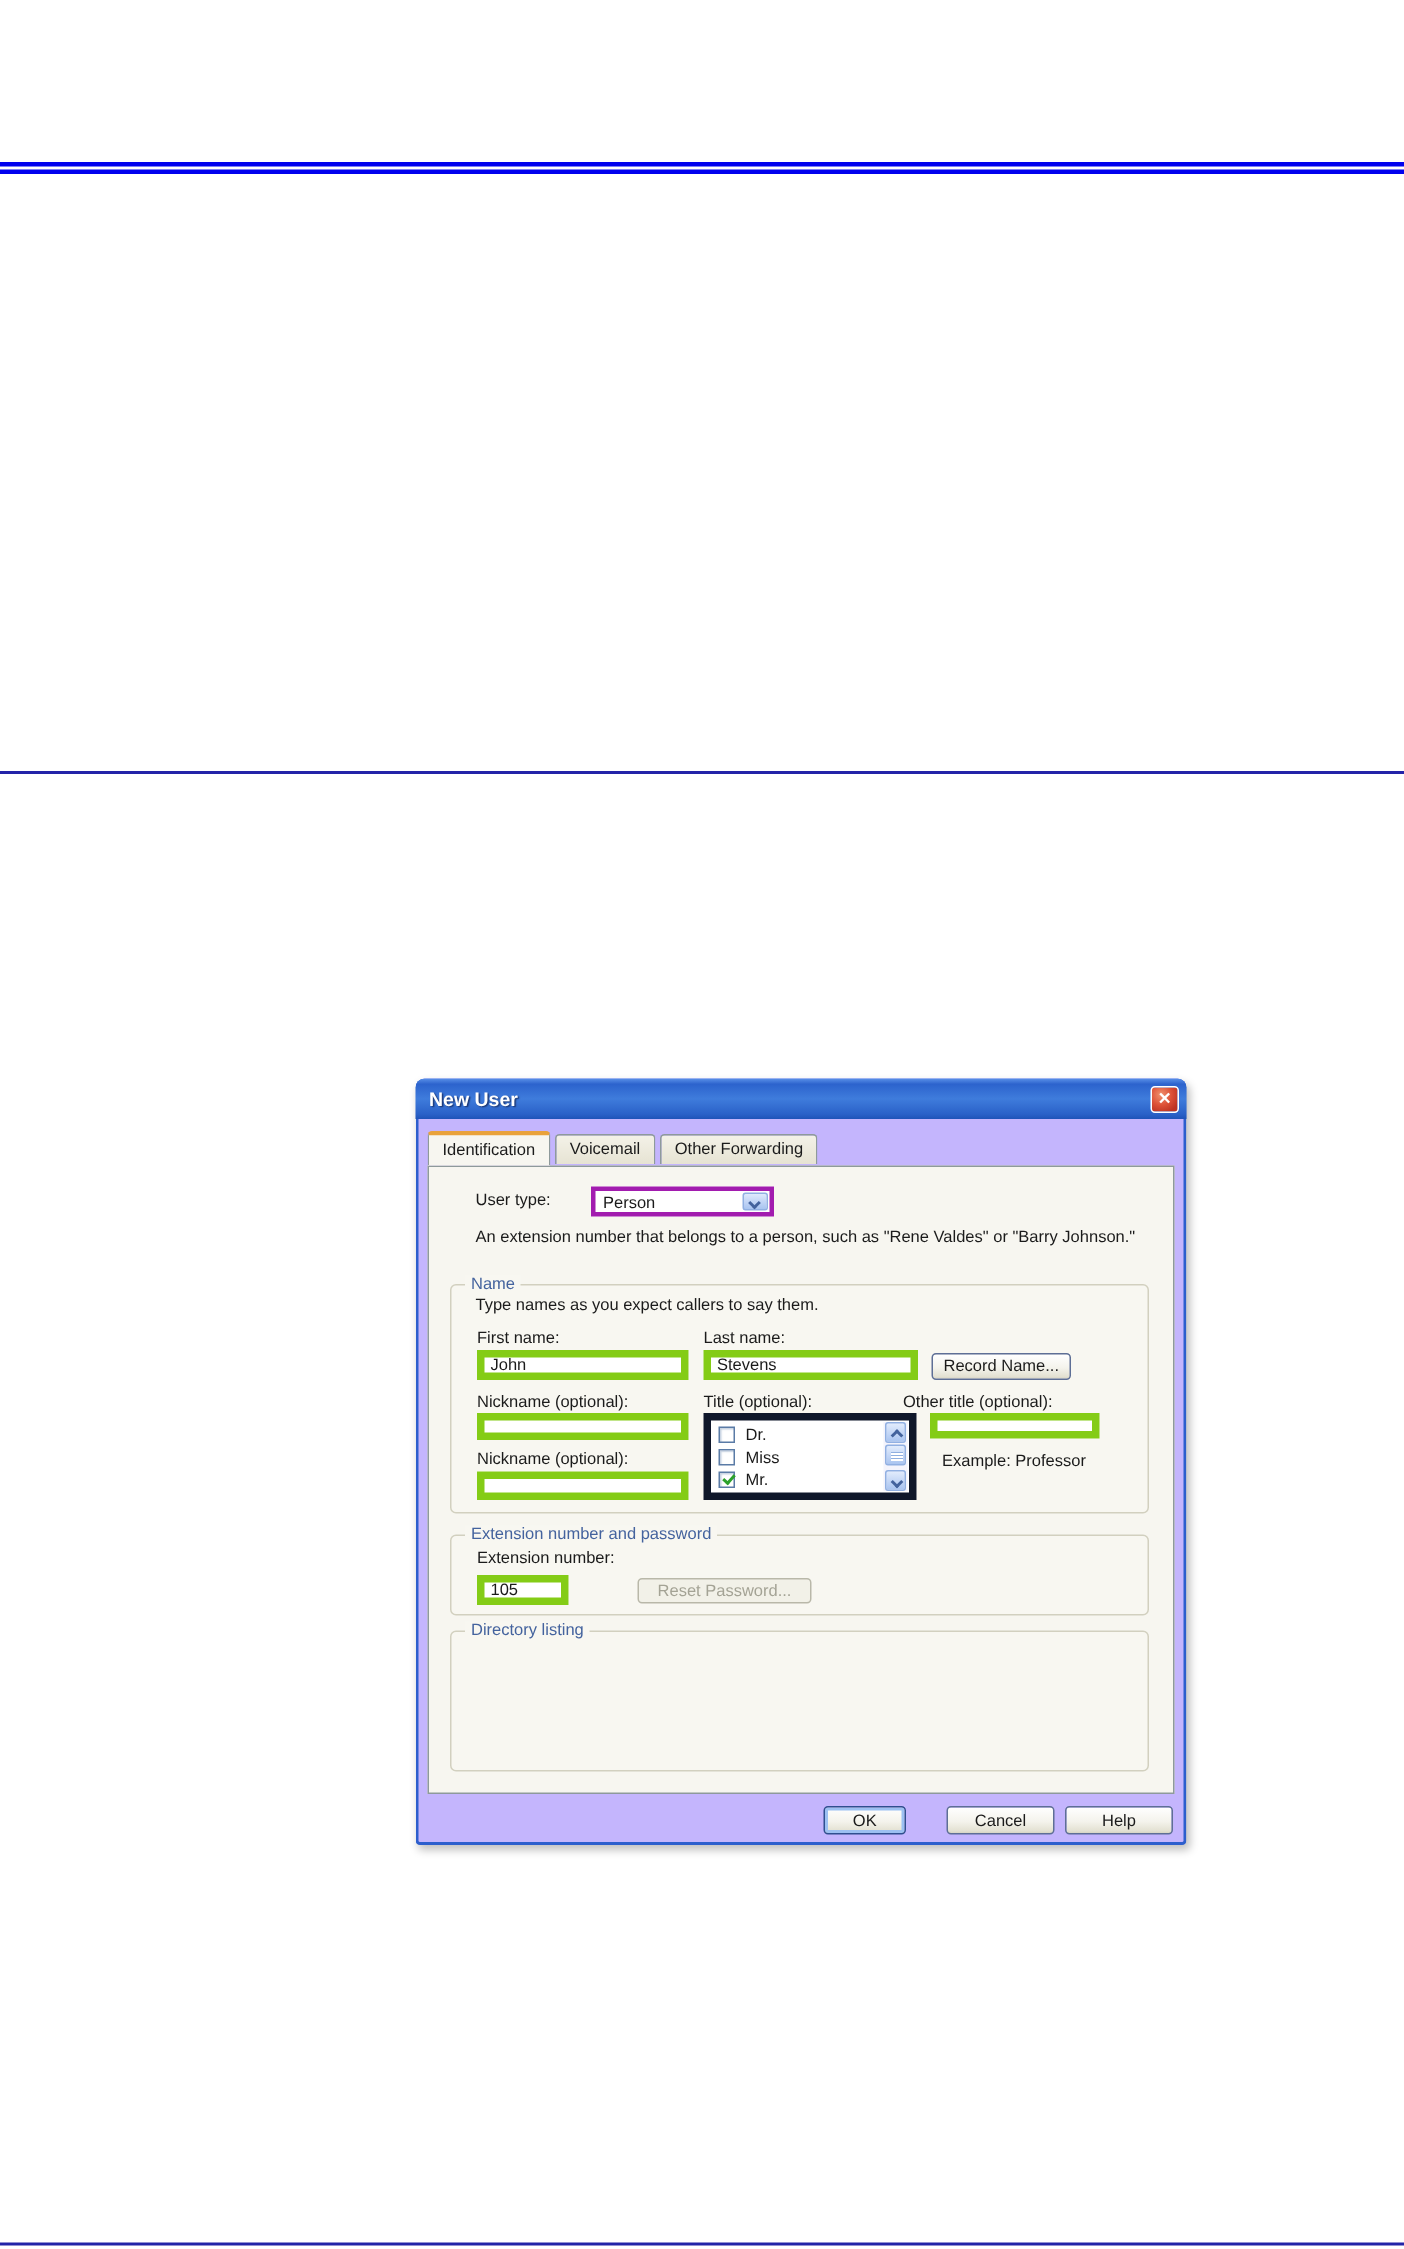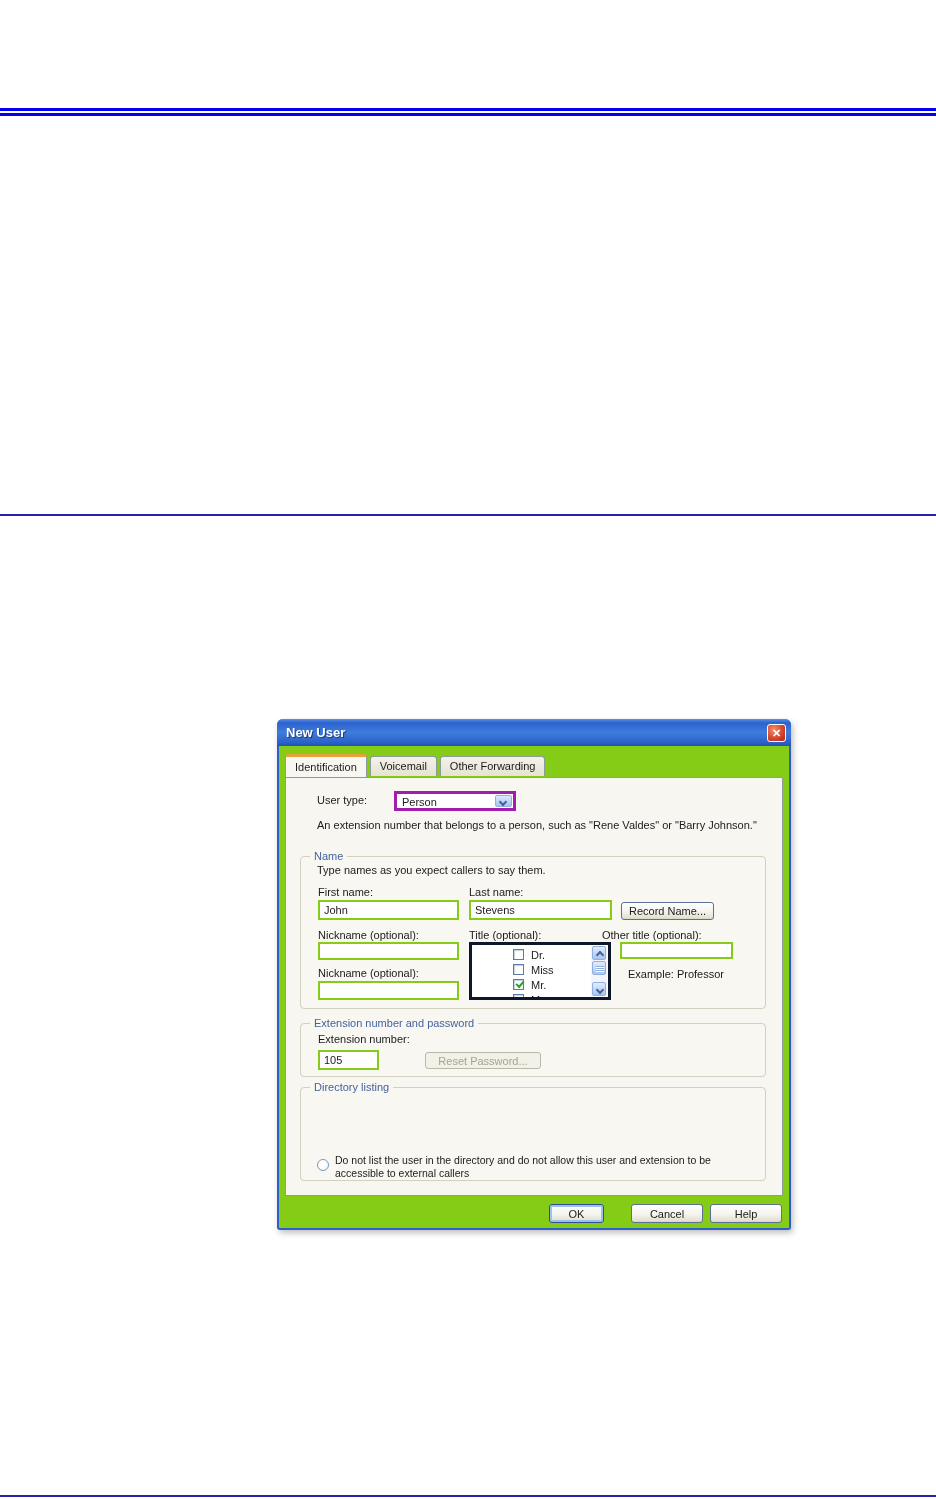--- a/index.html
+++ b/index.html
@@ -9,21 +9,21 @@
     font-family:"Liberation Sans", sans-serif; font-size:11px; color:#1b1b1b;
     overflow:hidden;
   }
   .hrule { position:absolute; left:0; width:936px; }
 
   
   .dialog {
     position:absolute; left:277px; top:719px; width:514px; height:511px;
     border:2px solid #2c5ecd; border-top:none;
     border-radius:6px 6px 3px 3px;
-    background:#84cc16;
+    background:#c4b5fd;
     box-shadow:2px 3px 6px rgba(0,0,0,.25);
   }
   .titlebar {
     position:absolute; left:-2px; top:0; width:514px; height:27px;
     border-radius:6px 6px 0 0;
     background:linear-gradient(180deg,#5a90e8 0%,#2c63cd 14%,#3f7cdc 50%,#2a61c8 88%,#1f53b8 100%);
     display:flex; align-items:center; padding:0 5px 0 9px;
   }
   .title-text { color:#ffffff; font-weight:bold; font-size:13px; text-shadow:1px 1px 1px rgba(0,0,30,.55); flex:1; }
   .close-btn {
@@ -48,21 +48,21 @@
     z-index:4; margin-bottom:-1px;
   }
   .tabpage {
     position:absolute; left:6px; top:58px; width:498px; height:419px;
     background:#f7f6f0; border:1px solid #8e9a9b; z-index:2;
   }
 
   
   .lbl { position:absolute; white-space:nowrap; color:#1b1b1b; }
   .txtbox {
-    position:absolute; background:#ffffff; border:2px solid #84cc16;
+    position:absolute; background:#ffffff; border:5px solid #84cc16;
     font-family:"Liberation Sans", sans-serif; font-size:11px; color:#1b1b1b;
     padding:0 4px; outline:none;
   }
   .groupbox {
     position:absolute; border:1px solid #d2d0bf; border-radius:4px; background:#f8f7f1;
   }
   .legend {
     position:absolute; top:-7px; left:9px; background:#f8f7f1; padding:0 4px;
     color:#44639e; white-space:nowrap;
   }
@@ -84,21 +84,21 @@
   .combo-arrow {
     width:17px; margin:1px; border:1px solid #91b0e2; border-radius:2px;
     background:linear-gradient(180deg,#dfeafc 0%,#c3d6f6 50%,#a9c4f0 100%);
     position:relative; cursor:pointer;
   }
   .chev { position:absolute; width:6px; height:6px; border-left:2px solid #44639d; border-bottom:2px solid #44639d; }
   .chev.down { left:4px; top:3px; transform:rotate(-45deg); }
   .chev.up   { left:4px; top:5px; transform:rotate(135deg); }
 
   
-  .listbox { position:absolute; background:#ffffff; border:3px solid #0f172a; overflow:hidden;padding-left:36px; }
+  .listbox { position:absolute; background:#ffffff; border:5px solid #0f172a; overflow:hidden; }
   .list-item { display:flex; align-items:center; height:15px; padding-left:5px; }
   .cb {
     width:11px; height:11px; background:#ffffff; border:1px solid #5a7ba6;
     box-shadow:inset 1px 1px 1px rgba(90,123,166,.35); margin-right:7px; position:relative; flex:none;
   }
   .cb.checked::after {
     content:""; position:absolute; left:2px; top:1px; width:6px; height:3px;
     border-left:2px solid #2ca12c; border-bottom:2px solid #2ca12c; transform:rotate(-48deg);
   }
   .scrollbar {
@@ -217,23 +217,19 @@
     <div class="groupbox" style="left:14px;top:245px;width:466px;height:54px;">
       <span class="legend">Extension number and password</span>
       <div class="lbl" style="left:17px;top:9px;">Extension number:</div>
       <input class="txtbox" style="left: 17px; top: 26px; width: 61px; height: 20px;" value="105">
       <button class="xp-btn disabled" style="left:124px;top:28px;width:116px;height:17px;">Reset Password...</button>
     </div>
 
     <div class="groupbox" style="left:14px;top:309px;width:466px;height:94px;">
       <span class="legend">Directory listing</span>
 
-      <div class="radio-row" style="left:16px;top:66px;">
-        <span class="radio" style="margin-top:5px;"></span>
-        <span class="radio-label">Do not list the user in the directory and do not allow this user and extension to be accessible to external callers</span>
-      </div>
     </div>
   </div>
 
   <button class="xp-btn focus" style="left:270px;top:485px;width:55px;height:19px;">OK</button>
   <button class="xp-btn" style="left:352px;top:485px;width:72px;height:19px;">Cancel</button>
   <button class="xp-btn" style="left:431px;top:485px;width:72px;height:19px;">Help</button>
 </div>
 
 </body></html>

